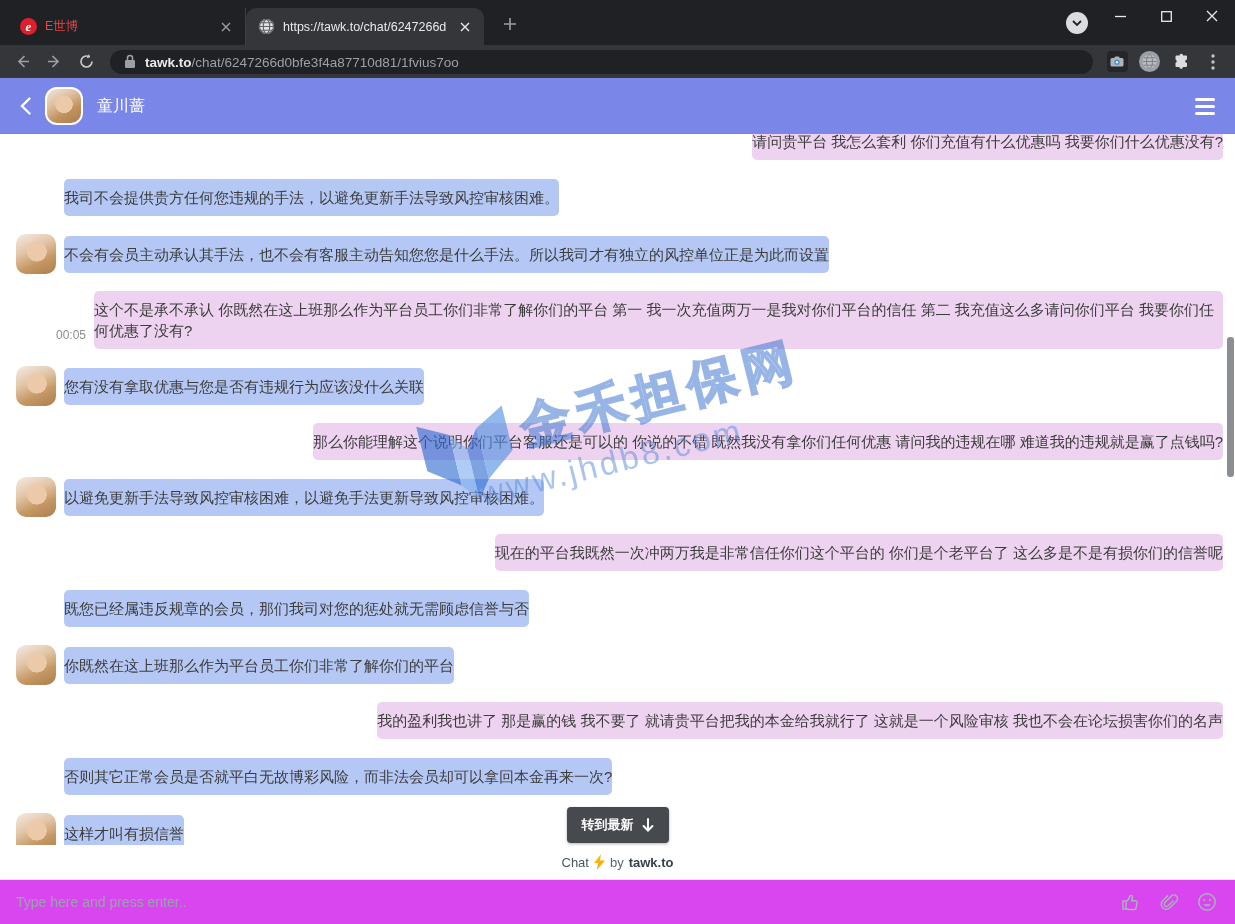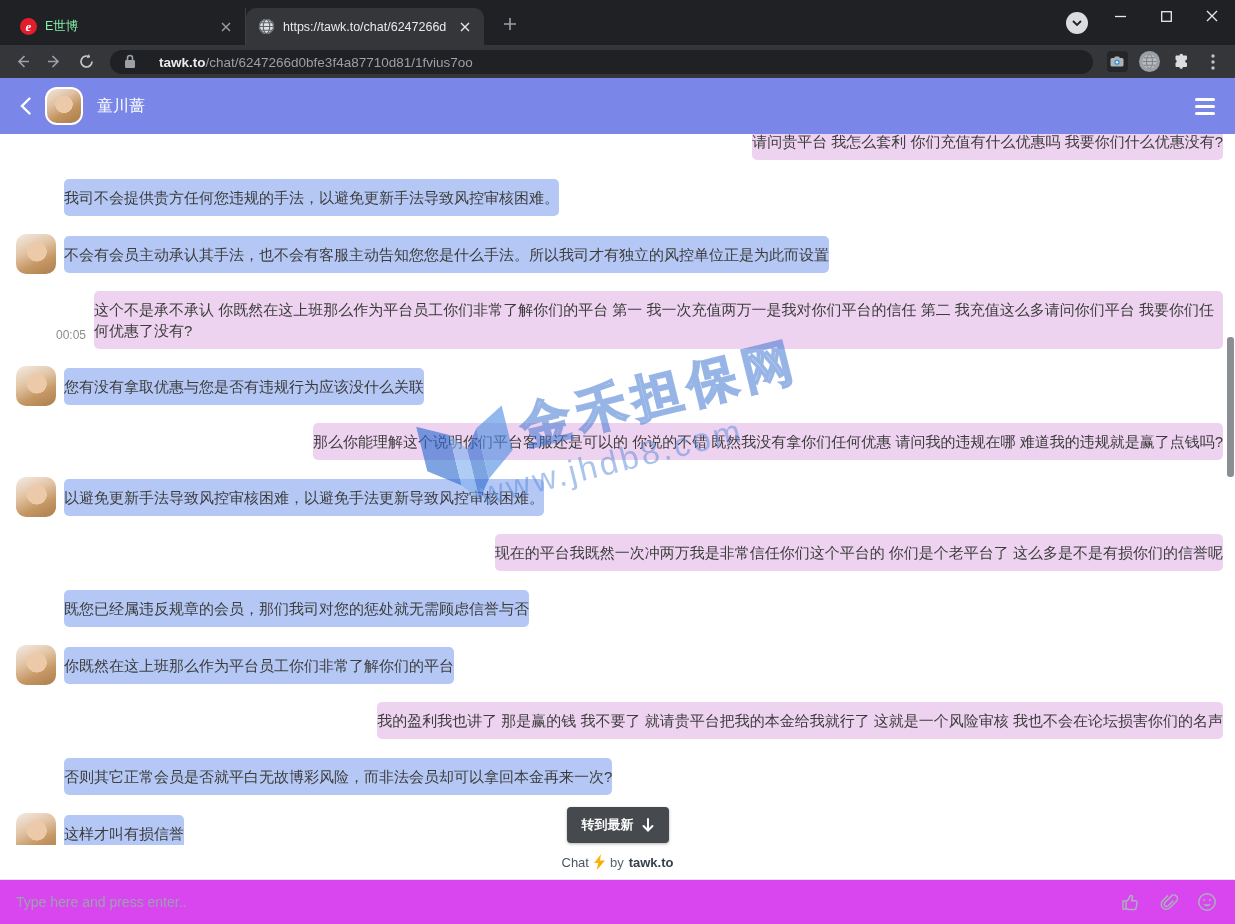--- a/index.html
+++ b/index.html
@@ -6,36 +6,36 @@
   html,body { width:1235px; height:924px; overflow:hidden; background:#202124;
               font-family:"Liberation Sans","DejaVu Sans",sans-serif; }
 
   
   .tabbar { position:relative; height:45px; background:#202124; }
   .tabs { position:absolute; left:8px; top:8px; display:flex; height:37px; align-items:flex-end; }
   .tab { display:flex; align-items:center; gap:8px; height:37px; padding:0 10px 0 12px; width:238px; position:relative; cursor:pointer; }
   .tab.inactive { border-right:1px solid #3c4043; }
   .tab.active { background:#35363a; border-radius:10px 10px 0 0; }
   .tab-title { font-size:12.5px; white-space:nowrap; overflow:hidden; flex:1; }
-  .tab.inactive .tab-title { color:#86efac; }
+  .tab.inactive .tab-title { color:#ef4444; }
   .tab.active .tab-title { color:#e8eaed; }
   .favicon { width:17px; height:17px; flex:none; border-radius:50%; position:relative; }
   .fav-esball { background:#e01e2c; color:#fff; font-weight:bold; font-style:italic;
                 font-size:13px; display:flex; align-items:center; justify-content:center; font-family:"Liberation Serif",serif; }
   .tab-close { width:18px; height:18px; display:flex; align-items:center; justify-content:center; border-radius:50%; flex:none; cursor:pointer; }
   .newtab-btn { position:absolute; left:498px; top:12px; width:24px; height:24px; display:flex; align-items:center; justify-content:center; cursor:pointer; }
 
   .win-controls { position:absolute; right:0; top:0; display:flex; height:32px; }
   .win-btn { width:46px; height:32px; display:flex; align-items:center; justify-content:center; cursor:pointer; color:#e8eaed; }
   .profile-chip { position:absolute; right:147px; top:12px; width:22px; height:22px; border-radius:50%; background:#dadce0; display:flex; align-items:center; justify-content:center; cursor:pointer; }
 
   .toolbar { height:33px; background:#35363a; display:flex; align-items:center; padding:0 8px; gap:4px; }
   .nav-btn { width:28px; height:28px; display:flex; align-items:center; justify-content:center; border-radius:50%; color:#9aa0a6; cursor:pointer; flex:none; }
   .nav-btn.reload { color:#c7cacd; }
-  .urlbar { flex:1; height:24px; background:#202124; border-radius:14px; display:flex; align-items:center; padding:0 14px; gap:23px; margin:0 6px; cursor:text; }
+  .urlbar { flex:1; height:24px; background:#202124; border-radius:14px; display:flex; align-items:center; padding:0 14px; gap:9px; margin:0 6px; cursor:text; }
   .urlbar .host { color:#e8eaed; font-size:13.5px; font-weight:bold; }
   .urlbar .path { color:#9aa0a6; font-size:13.5px; }
   .url-text { white-space:nowrap; overflow:hidden; }
   .ext-btn { width:28px; height:28px; display:flex; align-items:center; justify-content:center; color:#c0c3c7; cursor:pointer; flex:none; }
   .cam-chip { width:21px; height:21px; background:#25262a; border-radius:4px; display:flex; align-items:center; justify-content:center; }
   .globe-chip { width:21px; height:21px; background:#9aa0a6; border-radius:50%; display:flex; align-items:center; justify-content:center; color:#6b7075; }
 
   
   .page { position:relative; width:1235px; height:846px; background:#ffffff; overflow:hidden; }
 

